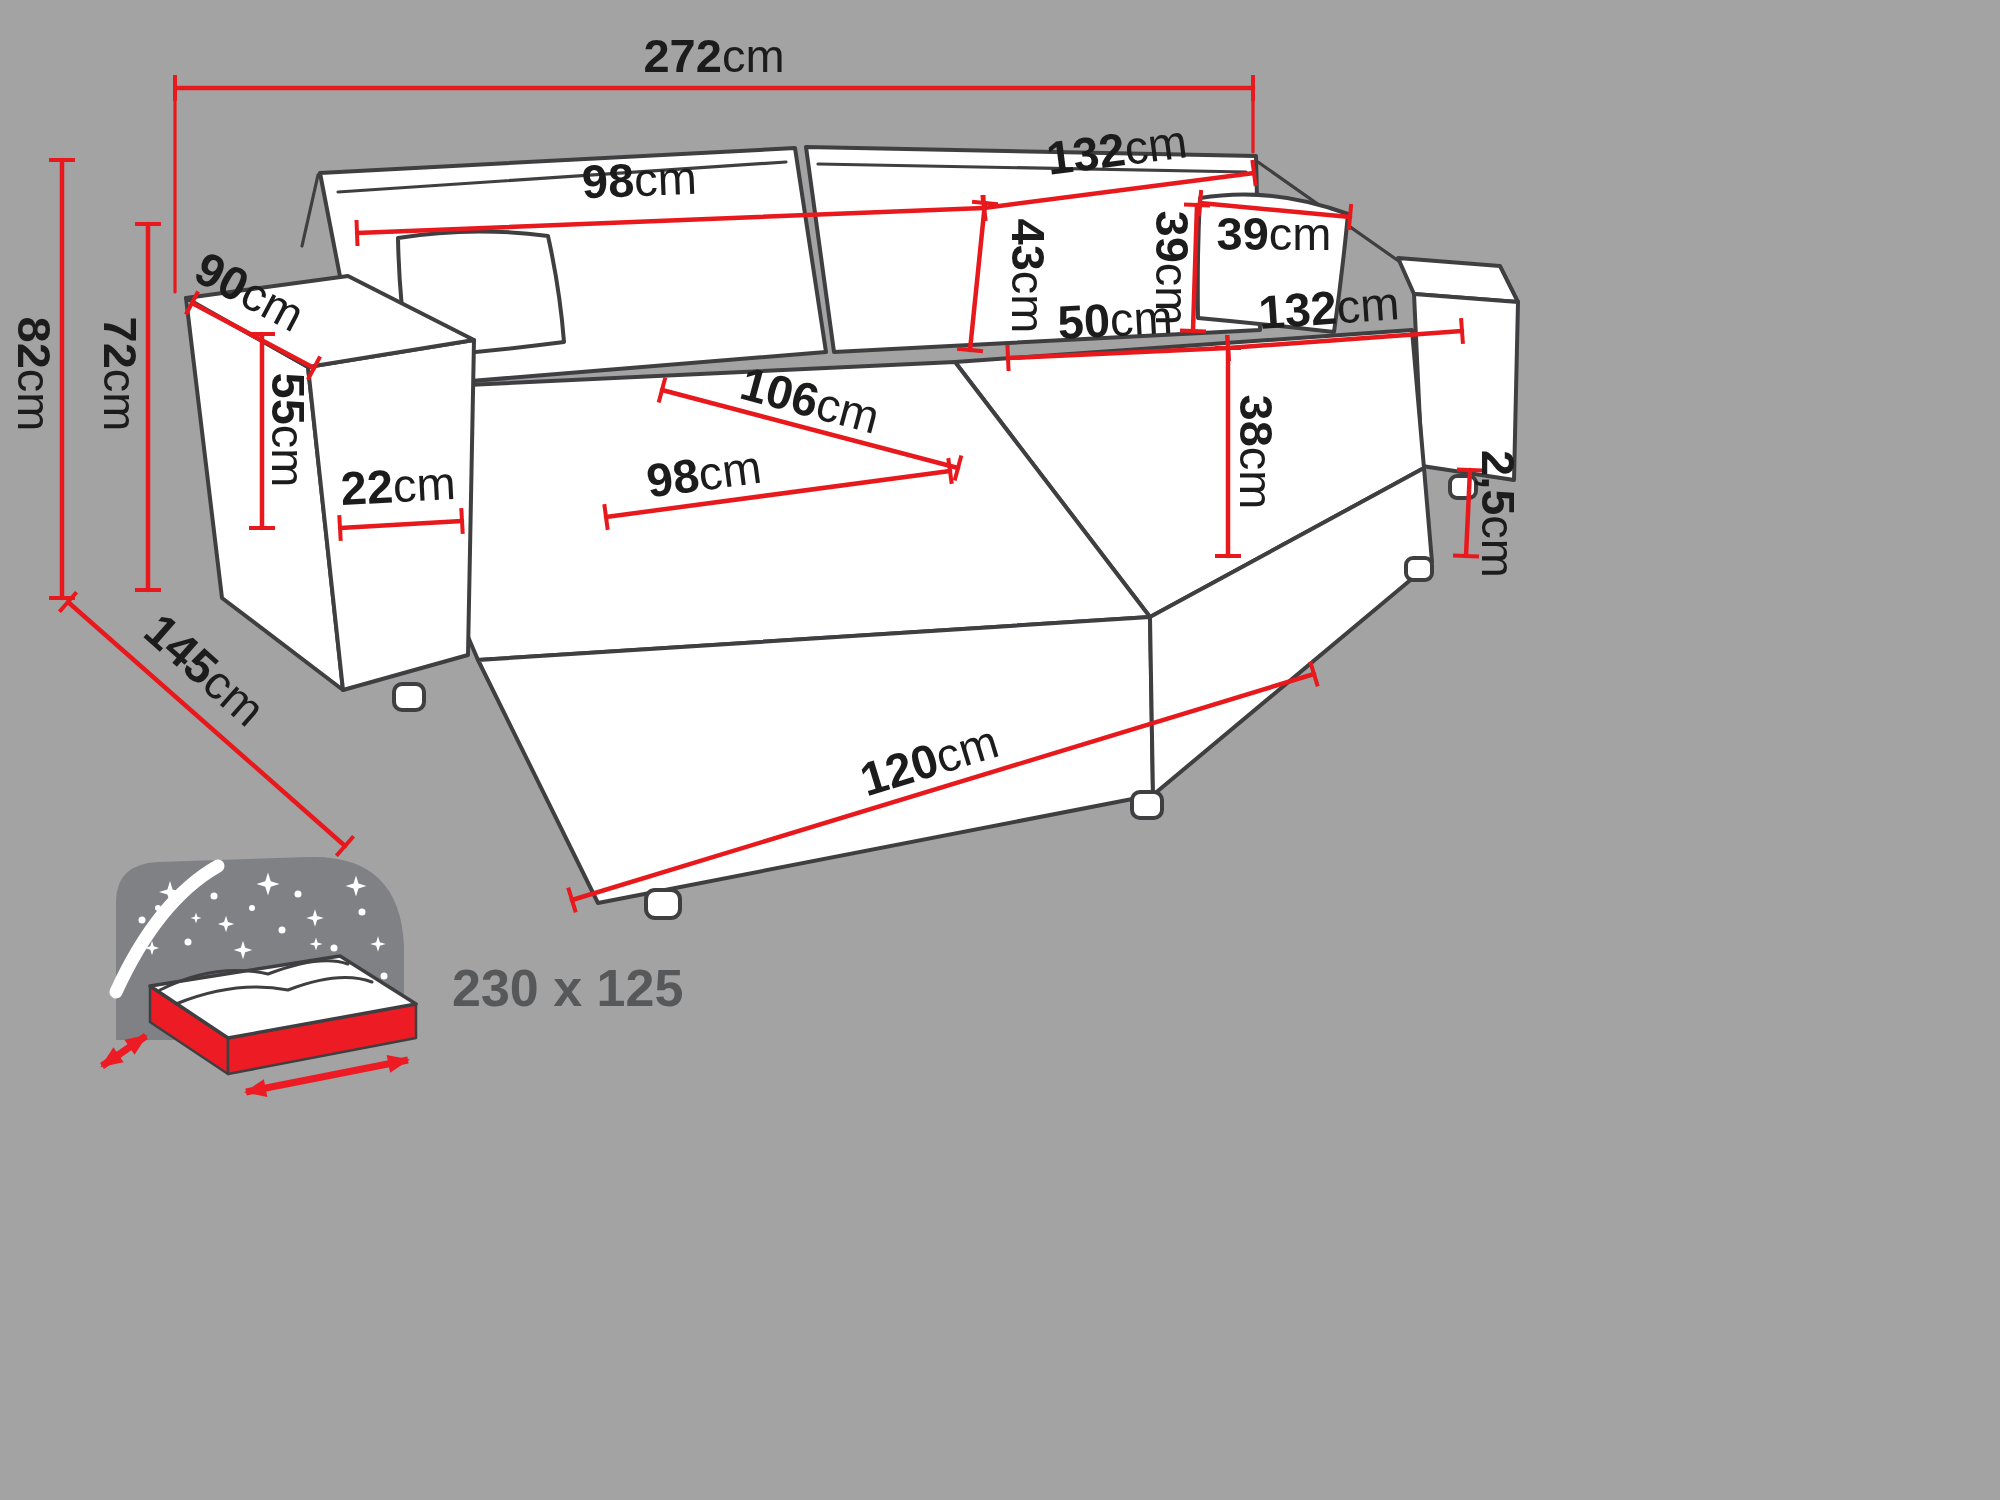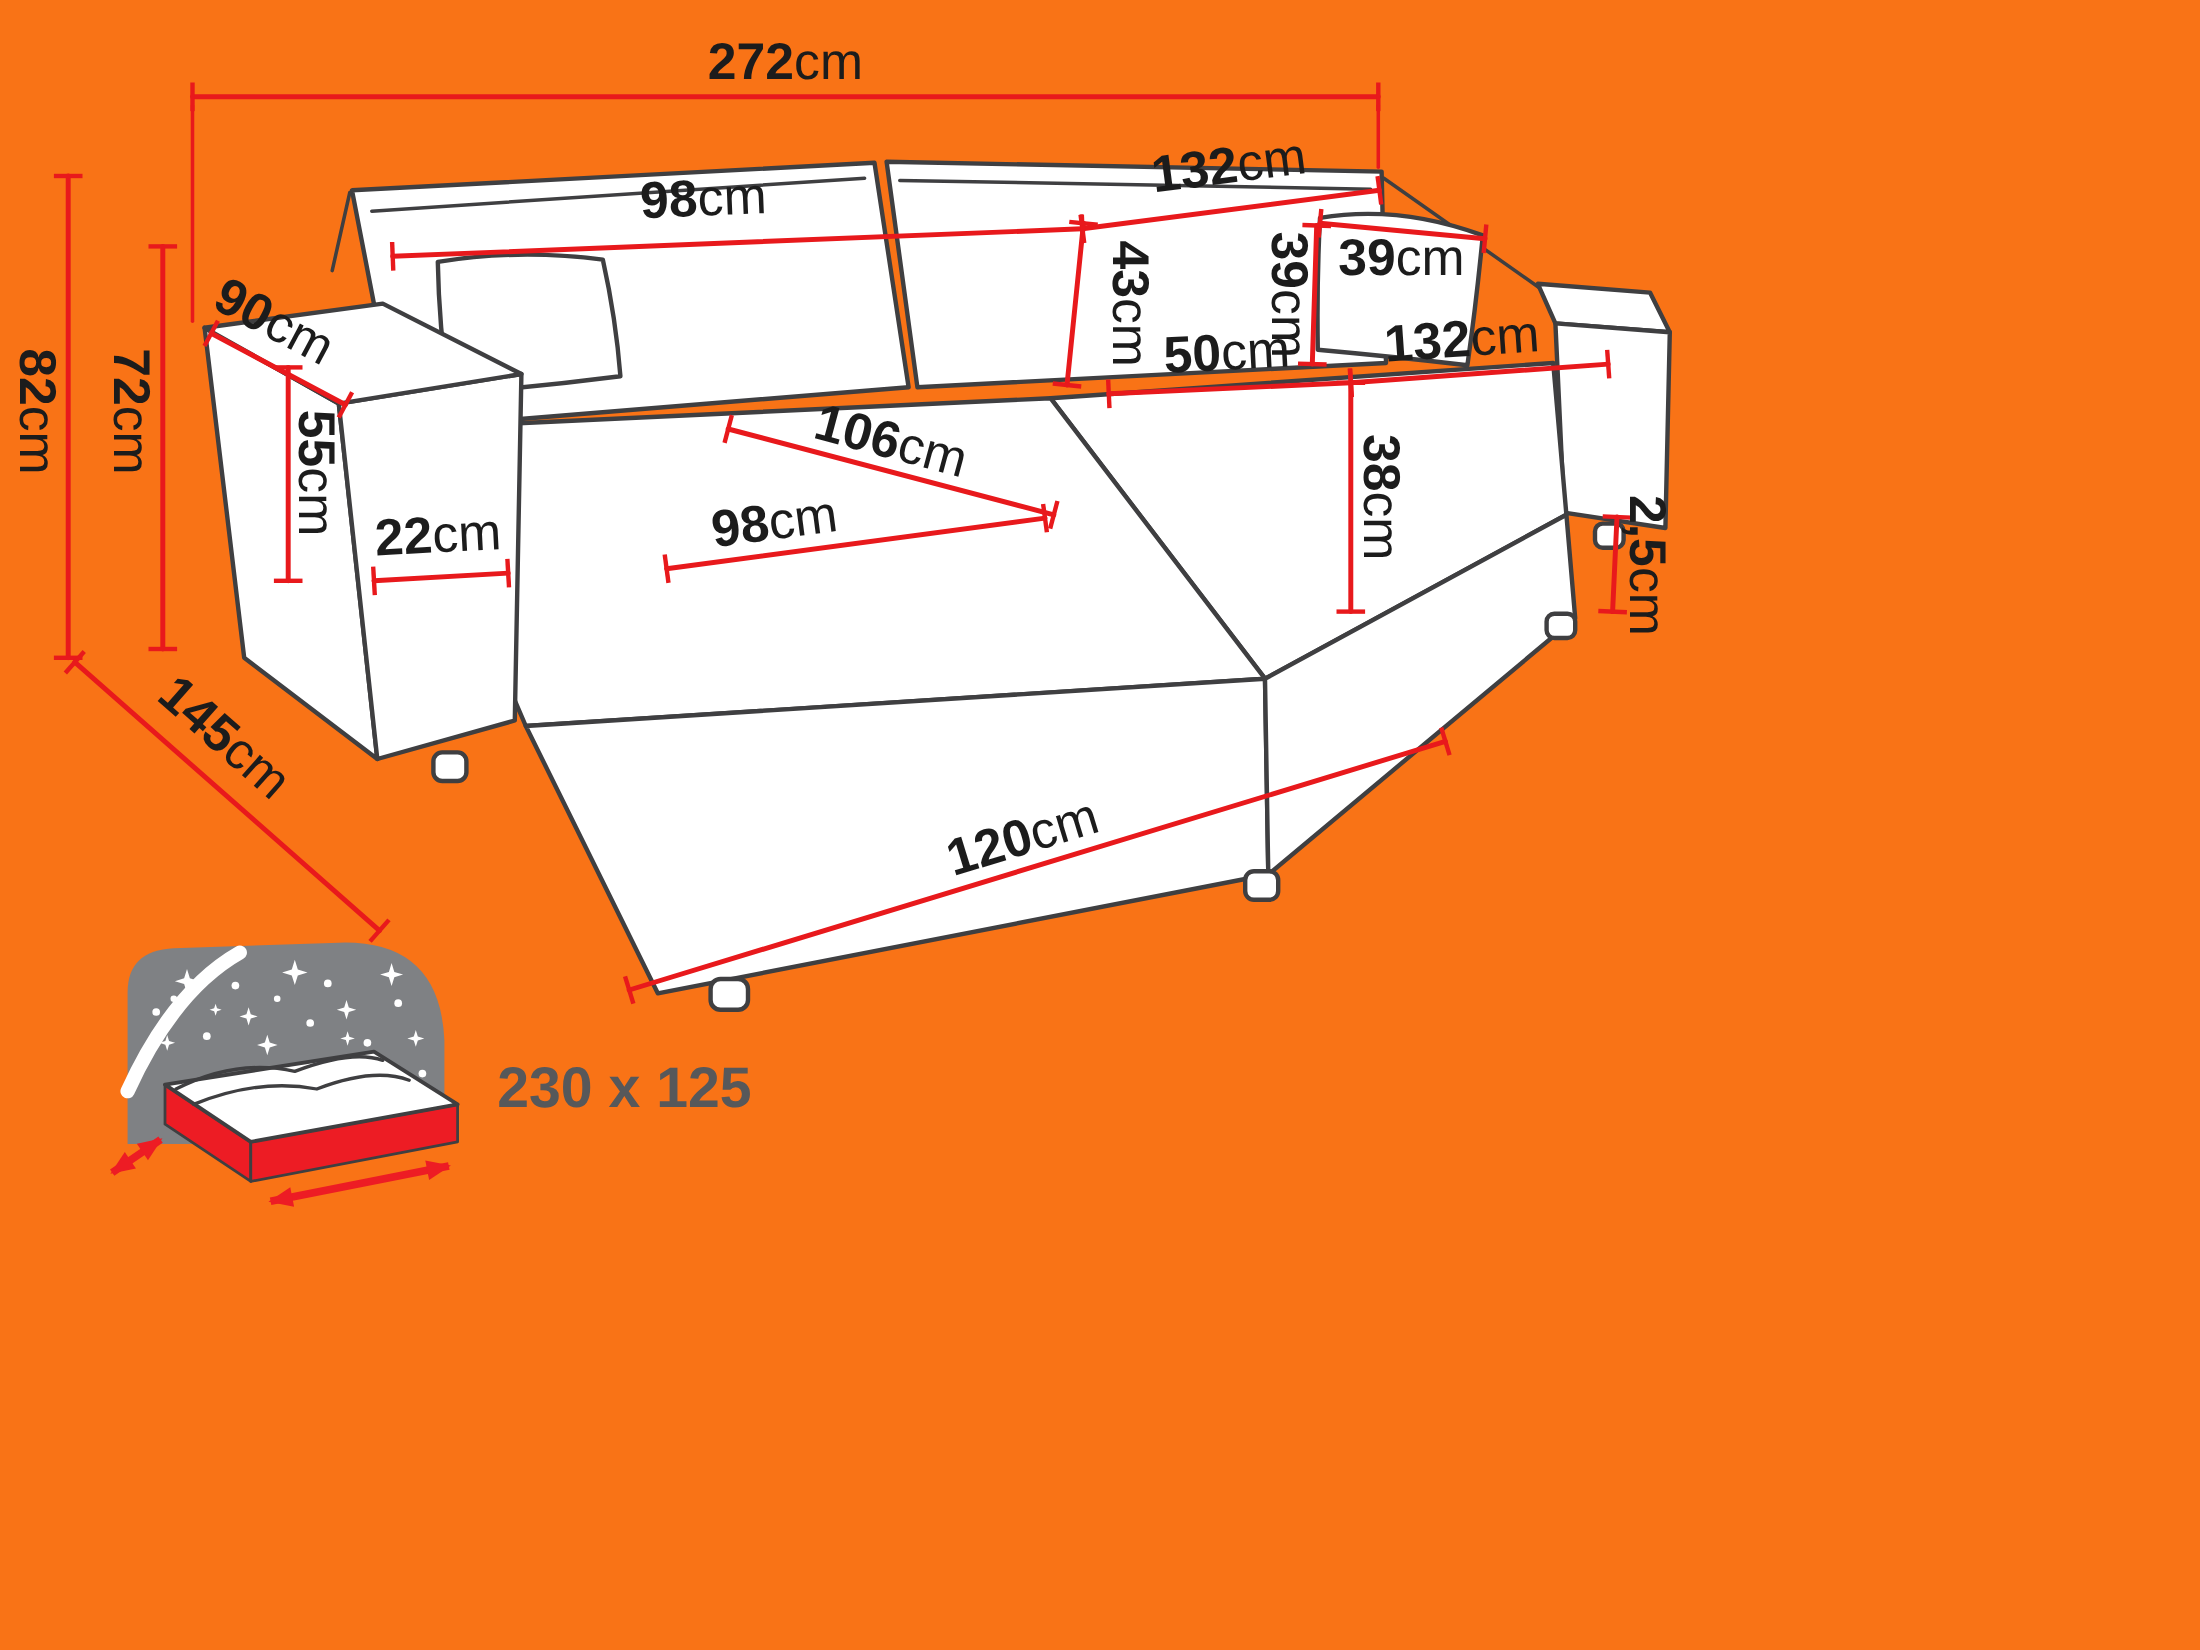--- a/index.html
+++ b/index.html
@@ -1,16 +1,16 @@
 <!DOCTYPE html>
 <html><head>
 <meta charset="utf-8">
 <style>
   html,body{margin:0;padding:0;background:#ffffff;}
-  .canvas{width:2000px;height:1500px;background:#f97316;position:relative;overflow:hidden;text-align:right;}
+  .canvas{width:2000px;height:1500px;background:#a3a3a3;position:relative;overflow:hidden;text-align:right;}
   svg{display:block;}
   marker{overflow:visible;}
   .sofa{fill:#ffffff;stroke:#3f3f41;stroke-width:4;stroke-linejoin:round;stroke-linecap:round;}
   .sofa-line{fill:none;stroke:#3f3f41;stroke-width:3.2;stroke-linecap:round;}
   .dim{stroke:#e8191c;stroke-width:4.5;fill:none;stroke-linecap:round;}
   .ext{stroke:#e8191c;stroke-width:3.2;fill:none;stroke-linecap:round;}
   .lbl{font-family:"Liberation Sans",sans-serif;font-size:47px;font-weight:700;fill:#1c1c1c;}
   .lbl .unit{font-weight:400;}
   .sleep-lbl{font-family:"Liberation Sans",sans-serif;font-size:52px;font-weight:700;fill:#57585a;}
   .icon-gray{fill:#7f8184;stroke:none;}

